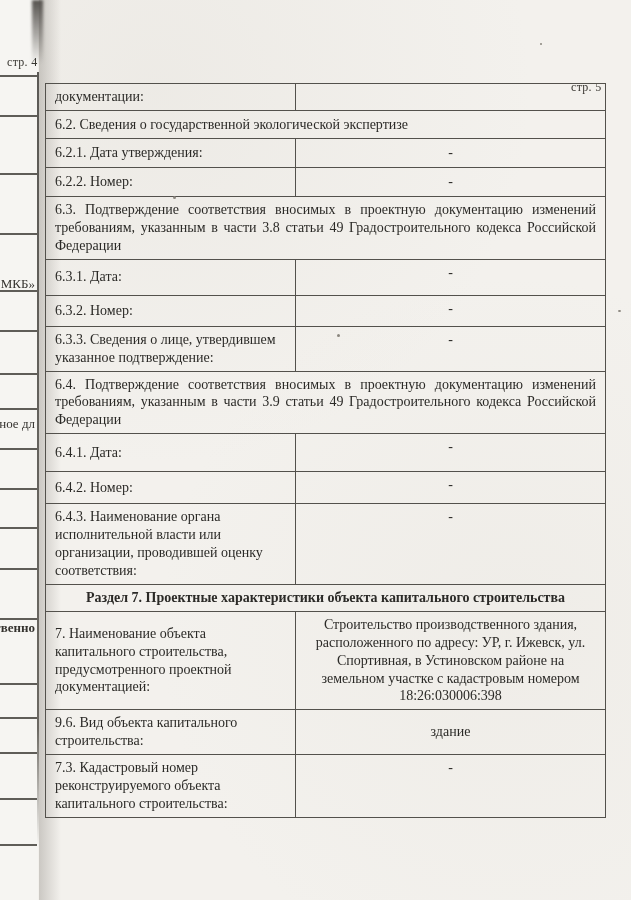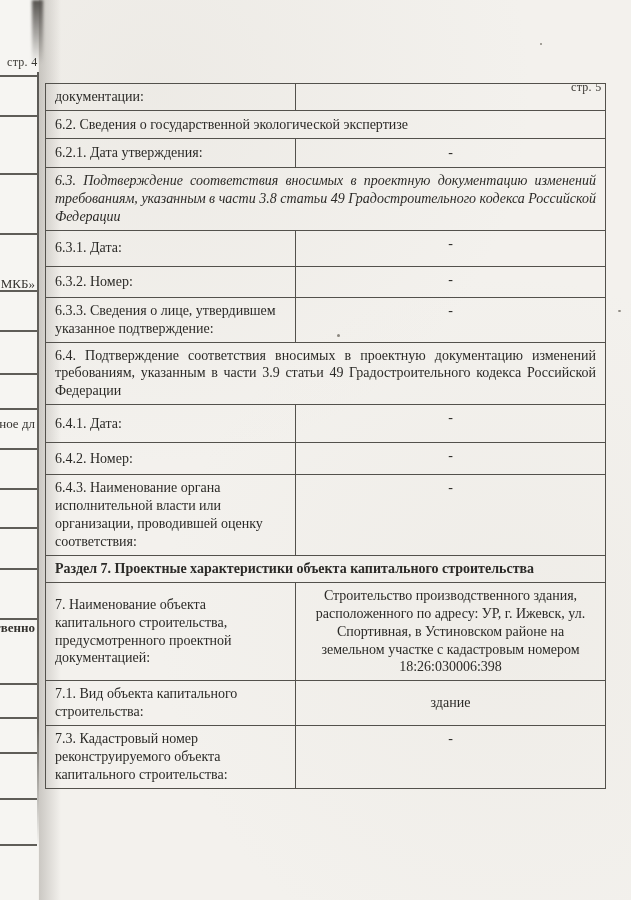--- a/index.html
+++ b/index.html
@@ -58,21 +58,21 @@
     border:1.5px solid #53514c;
     padding:4px 9px;
     overflow:hidden;
   }
   td.c-label{width:238px;text-align:left;vertical-align:middle;}
   td.c-value{text-align:center;}
   td.v-top{vertical-align:top;padding-top:5px;}
   td.v-mid{vertical-align:middle;}
   td.span-cell{text-align:left;vertical-align:middle;}
   td.span-justify{text-align:justify;}
-  td.header-cell{font-weight:bold;vertical-align:middle;}
+  td.header-cell{text-align:center;font-weight:bold;vertical-align:middle;}
   .speck{position:absolute;background:#8a867e;border-radius:50%;filter:blur(.4px);}
 </style>
 </head>
 <body>
 
 <div class="page5"></div>
 <div class="page4-strip"></div>
 <div class="page4-border"></div>
 <div class="gutter-shadow"></div>
 <div class="gutter-top"></div>
@@ -114,21 +114,25 @@
         <td class="c-label">документации:</td>
         <td class="c-value v-mid"></td>
       </tr>
       <tr style="height: 28px;">
         <td colspan="2" class="span-cell">6.2. Сведения о государственной экологической экспертизе</td>
       </tr>
       <tr style="height: 29px;">
         <td class="c-label">6.2.1. Дата утверждения:</td>
         <td class="c-value v-mid">-</td>
       </tr>
-      <tr style="height: 46px; font-style: italic;">
+      <tr style="height: 29px;">
+        <td class="c-label">6.2.2. Номер:</td>
+        <td class="c-value v-mid">-</td>
+      </tr>
+      <tr style="height: 46px;">
         <td colspan="2" class="span-cell span-justify">6.3. Подтверждение соответствия вносимых в проектную документацию изменений требованиям, указанным в части 3.8 статьи 49 Градостроительного кодекса Российской Федерации</td>
       </tr>
       <tr style="height: 36px;">
         <td class="c-label">6.3.1. Дата:</td>
         <td class="c-value v-top">-</td>
       </tr>
       <tr style="height: 31px; margin-top: 9px;">
         <td class="c-label">6.3.2. Номер:</td>
         <td class="c-value v-top">-</td>
       </tr>
@@ -152,21 +156,21 @@
         <td class="c-value v-top">-</td>
       </tr>
       <tr style="height: 26px;">
         <td colspan="2" class="header-cell">Раздел 7. Проектные характеристики объекта капитального строительства</td>
       </tr>
       <tr style="height: 66px;">
         <td class="c-label">7. Наименование объекта капитального строительства, предусмотренного проектной документацией:</td>
         <td class="c-value v-mid">Строительство производственного здания, расположенного по адресу: УР, г. Ижевск, ул. Спортивная, в Устиновском районе  на земельном участке с кадастровым номером 18:26:030006:398</td>
       </tr>
       <tr style="height: 40px;">
-        <td class="c-label">7.1. Вид объекта капитального строительства:</td>
+        <td class="c-label">9.6. Вид объекта капитального строительства:</td>
         <td class="c-value v-mid">здание</td>
       </tr>
       <tr style="height: 43px;">
         <td class="c-label">7.3. Кадастровый номер реконструируемого объекта капитального строительства:</td>
         <td class="c-value v-top">-</td>
       </tr>
     </tbody>
 </table>
 
 <div class="speck" style="left:173px;top:196px;width:3px;height:3px;"></div>

